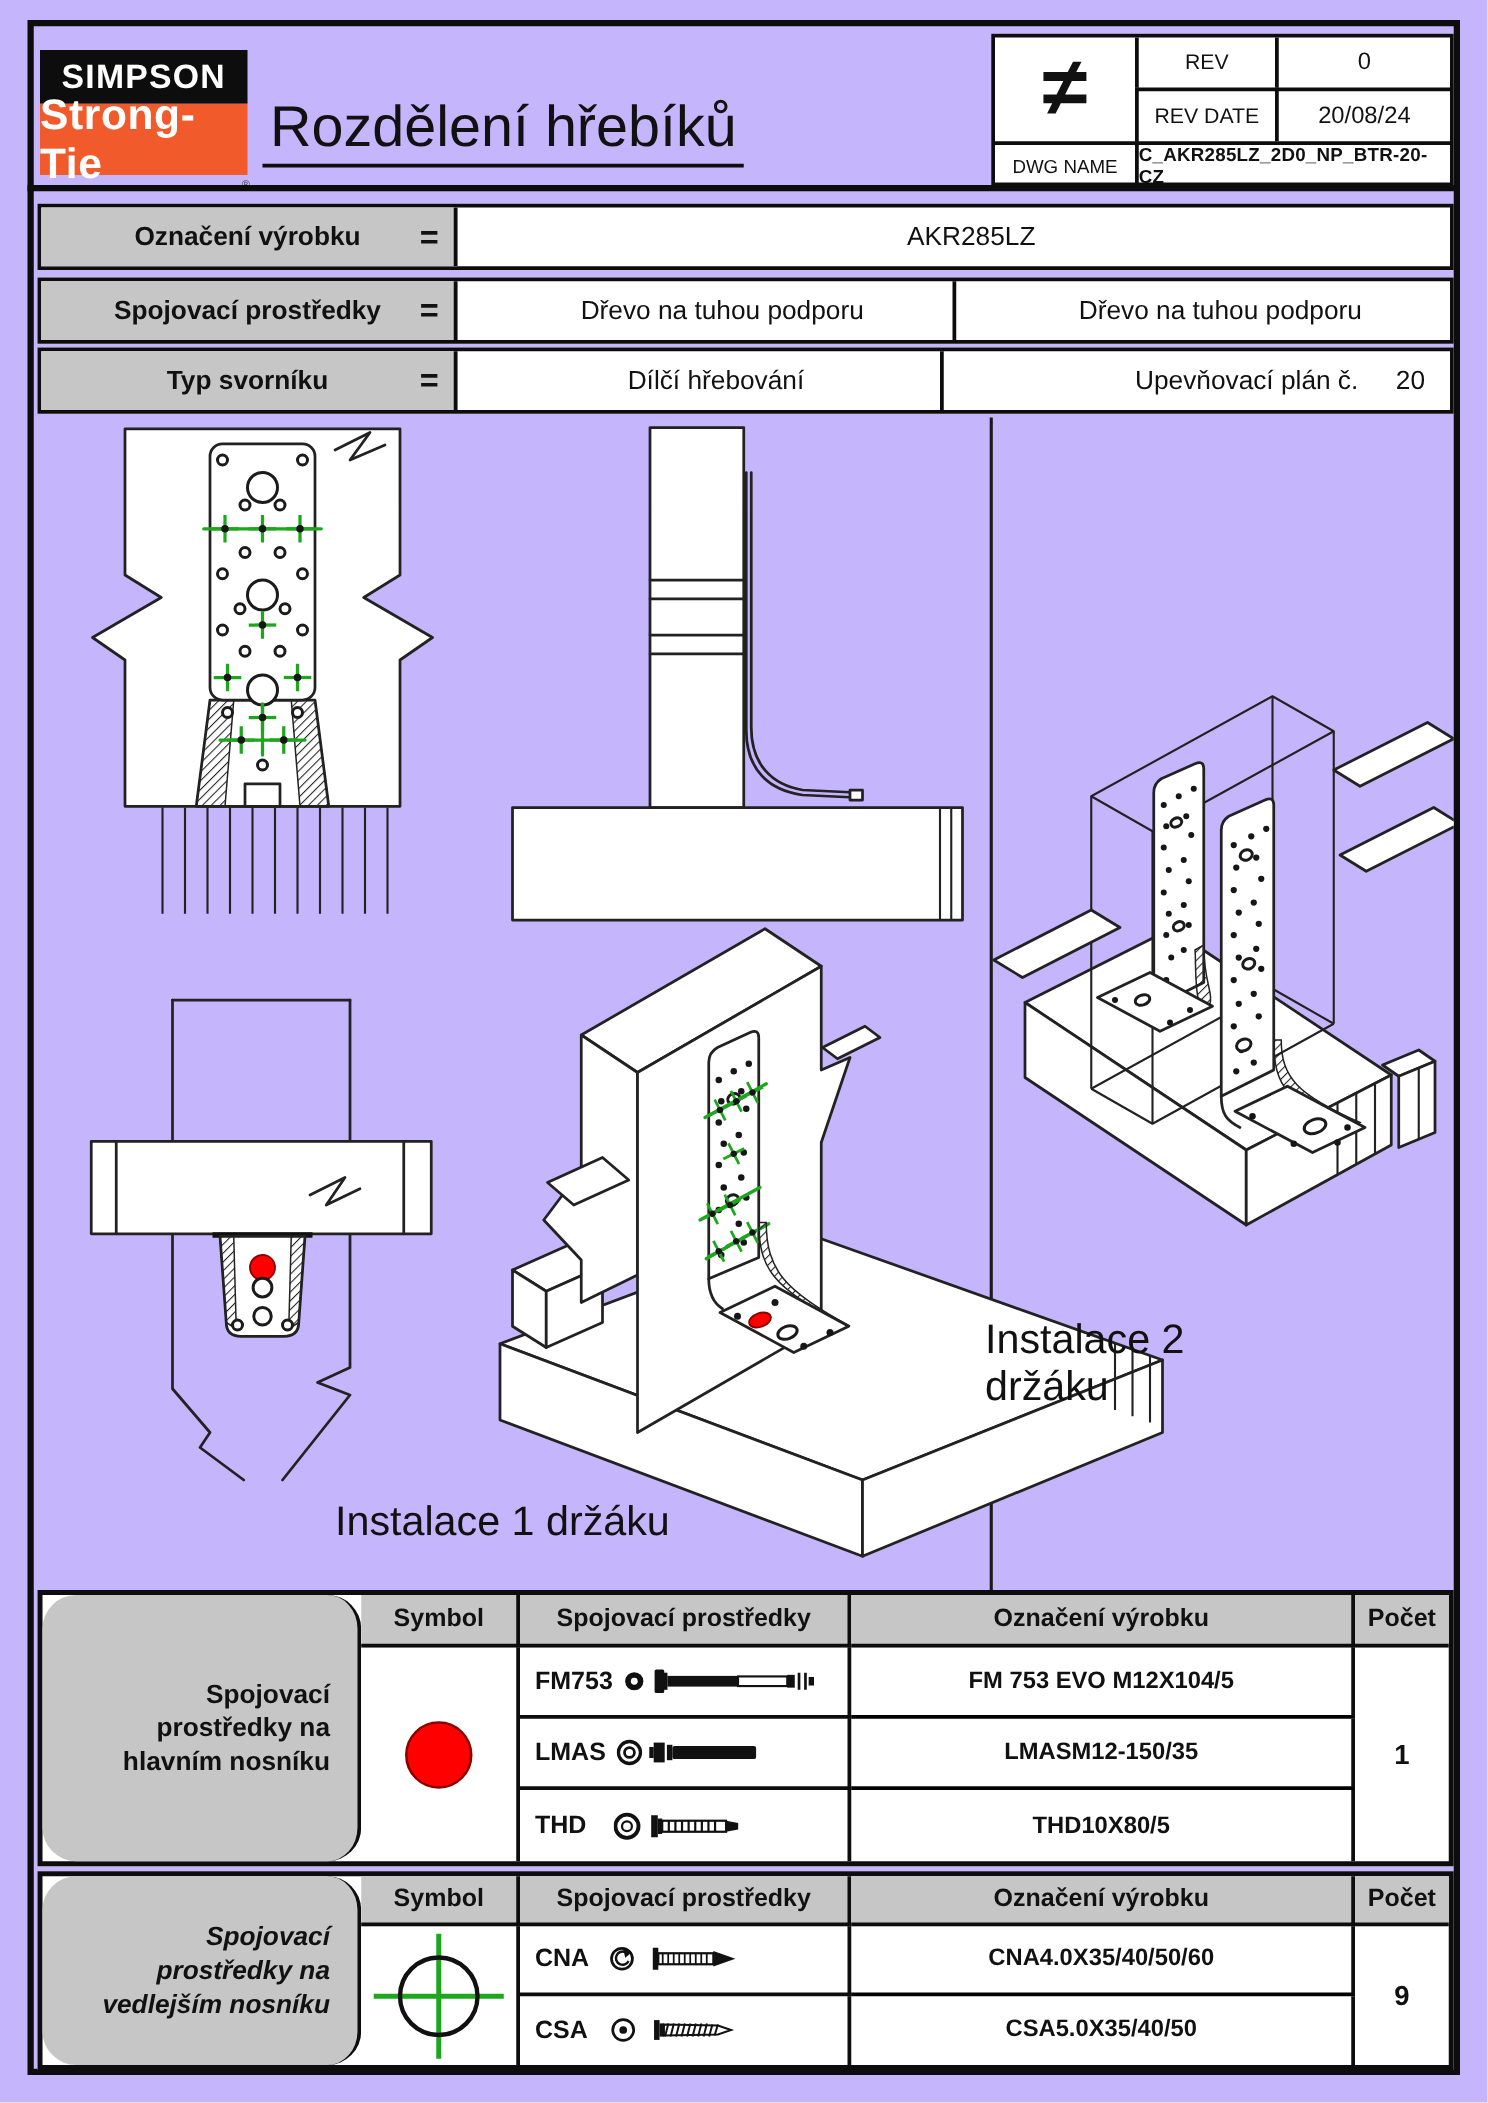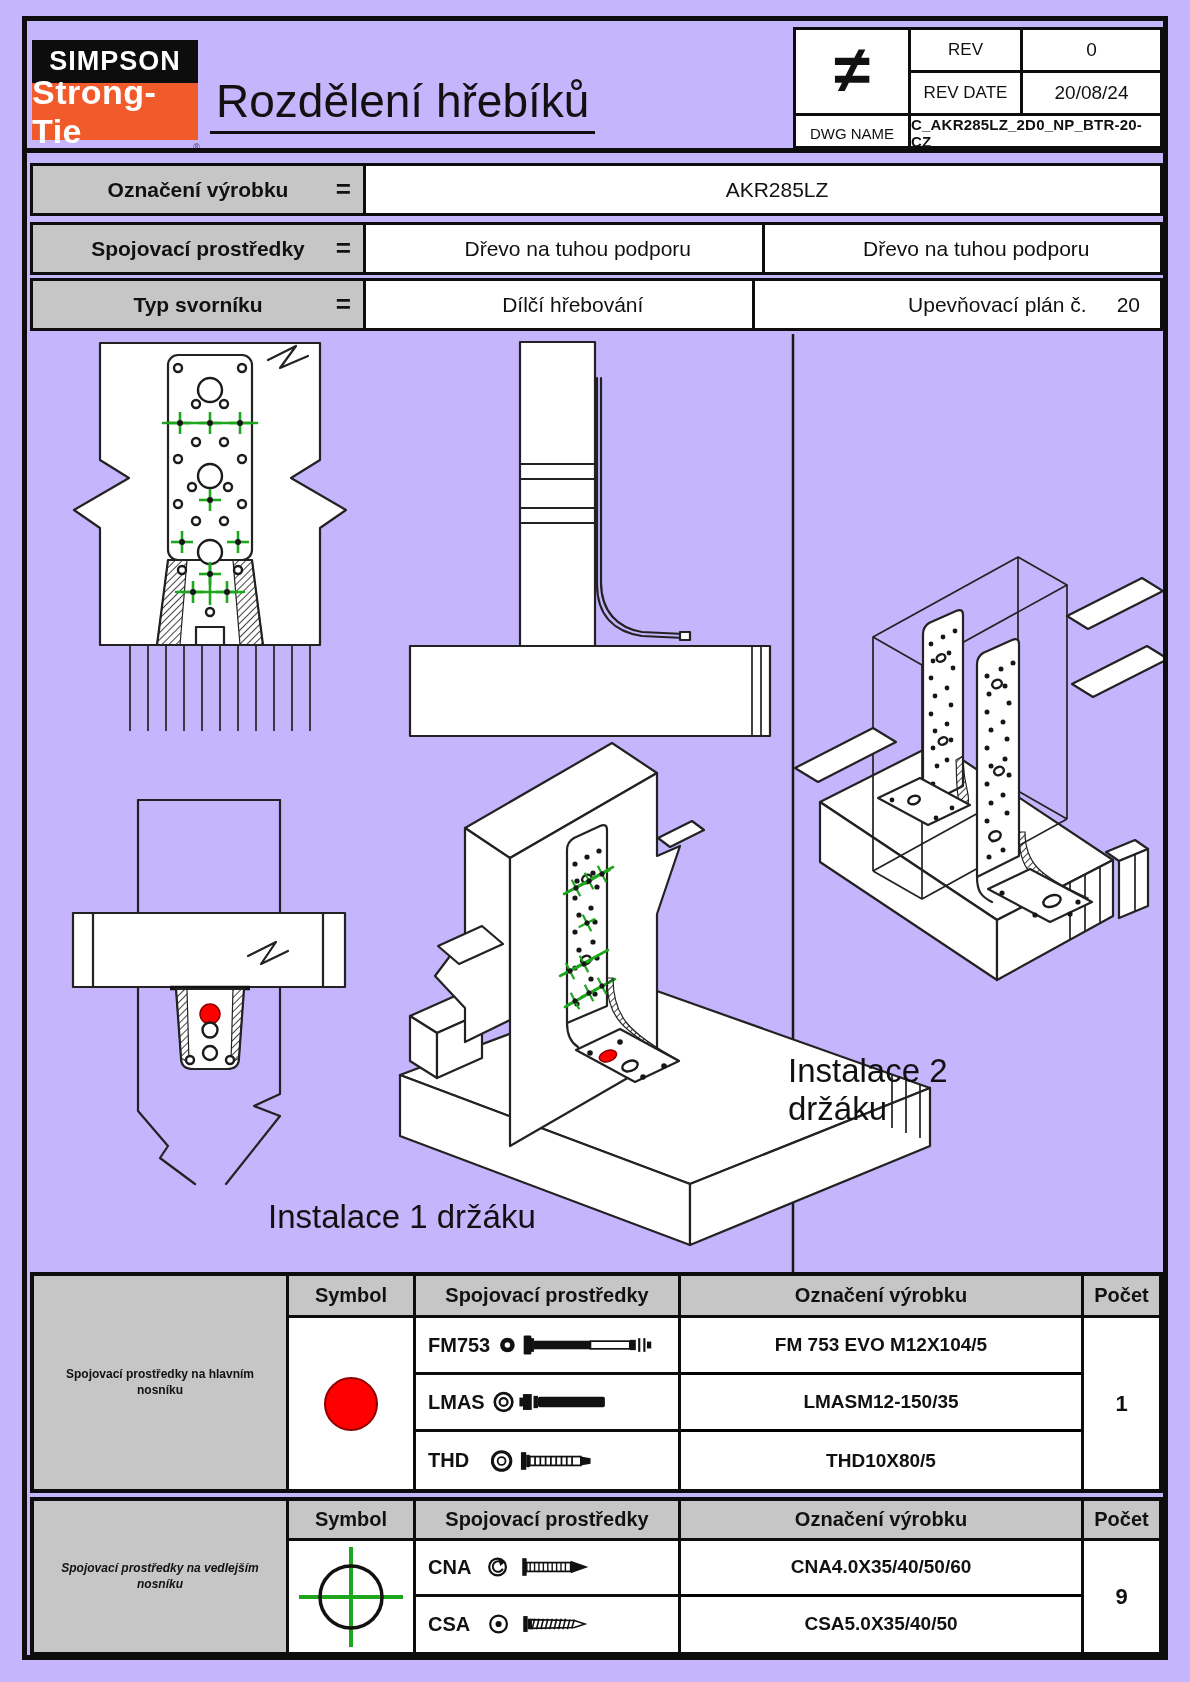--- a/index.html
+++ b/index.html
@@ -44,21 +44,21 @@
   .wf{fill:none;stroke:#222;stroke-width:1.7;stroke-linejoin:round;}
   .hole{fill:#fff;stroke:#1b1b1b;stroke-width:2.4;}
   .dot{fill:#161616;}
   .grn{stroke:var(--marker-green);stroke-width:2.6;fill:none;stroke-linecap:round;}
   .hx{fill:url(#hatch);stroke:#222;stroke-width:1.2;}
   
   .ftable{left:30px;width:1133px;border:4px solid #0d0d0d;box-sizing:border-box;display:grid;
           grid-template-columns:255px 127px 265px 403px 1fr;background:#fff;}
   .ftable>div{box-sizing:border-box;display:flex;align-items:center;justify-content:center;}
   .glab{grid-column:1;grid-row:1/5;background:var(--header-gray);border-right:3px solid #0d0d0d;
-        font-weight:bold;font-size:12px;text-align:center;line-height:1.3;padding:0 22px;}
+        font-weight:bold;font-size:21px;text-align:right;line-height:1.3;padding:0 22px;border-radius:27px;}
   .t2 .glab{grid-row:1/4;font-style:italic;}
   .chead{background:var(--header-gray);border-right:3px solid #0d0d0d;border-bottom:3px solid #0d0d0d;
          font-weight:bold;font-size:20px;}
   .chead.last{border-right:none;}
   .symcell{grid-column:2;border-right:3px solid #0d0d0d;}
   .fcell{border-right:3px solid #0d0d0d;border-bottom:3px solid #0d0d0d;justify-content:flex-start !important;
          padding-left:12px;gap:8px;}
   .fcell.bot{border-bottom:none;}
   .fcode{font-weight:bold;font-size:20px;white-space:nowrap;}
   .pcell{border-right:3px solid #0d0d0d;border-bottom:3px solid #000000;font-weight:bold;font-size:19px;}

